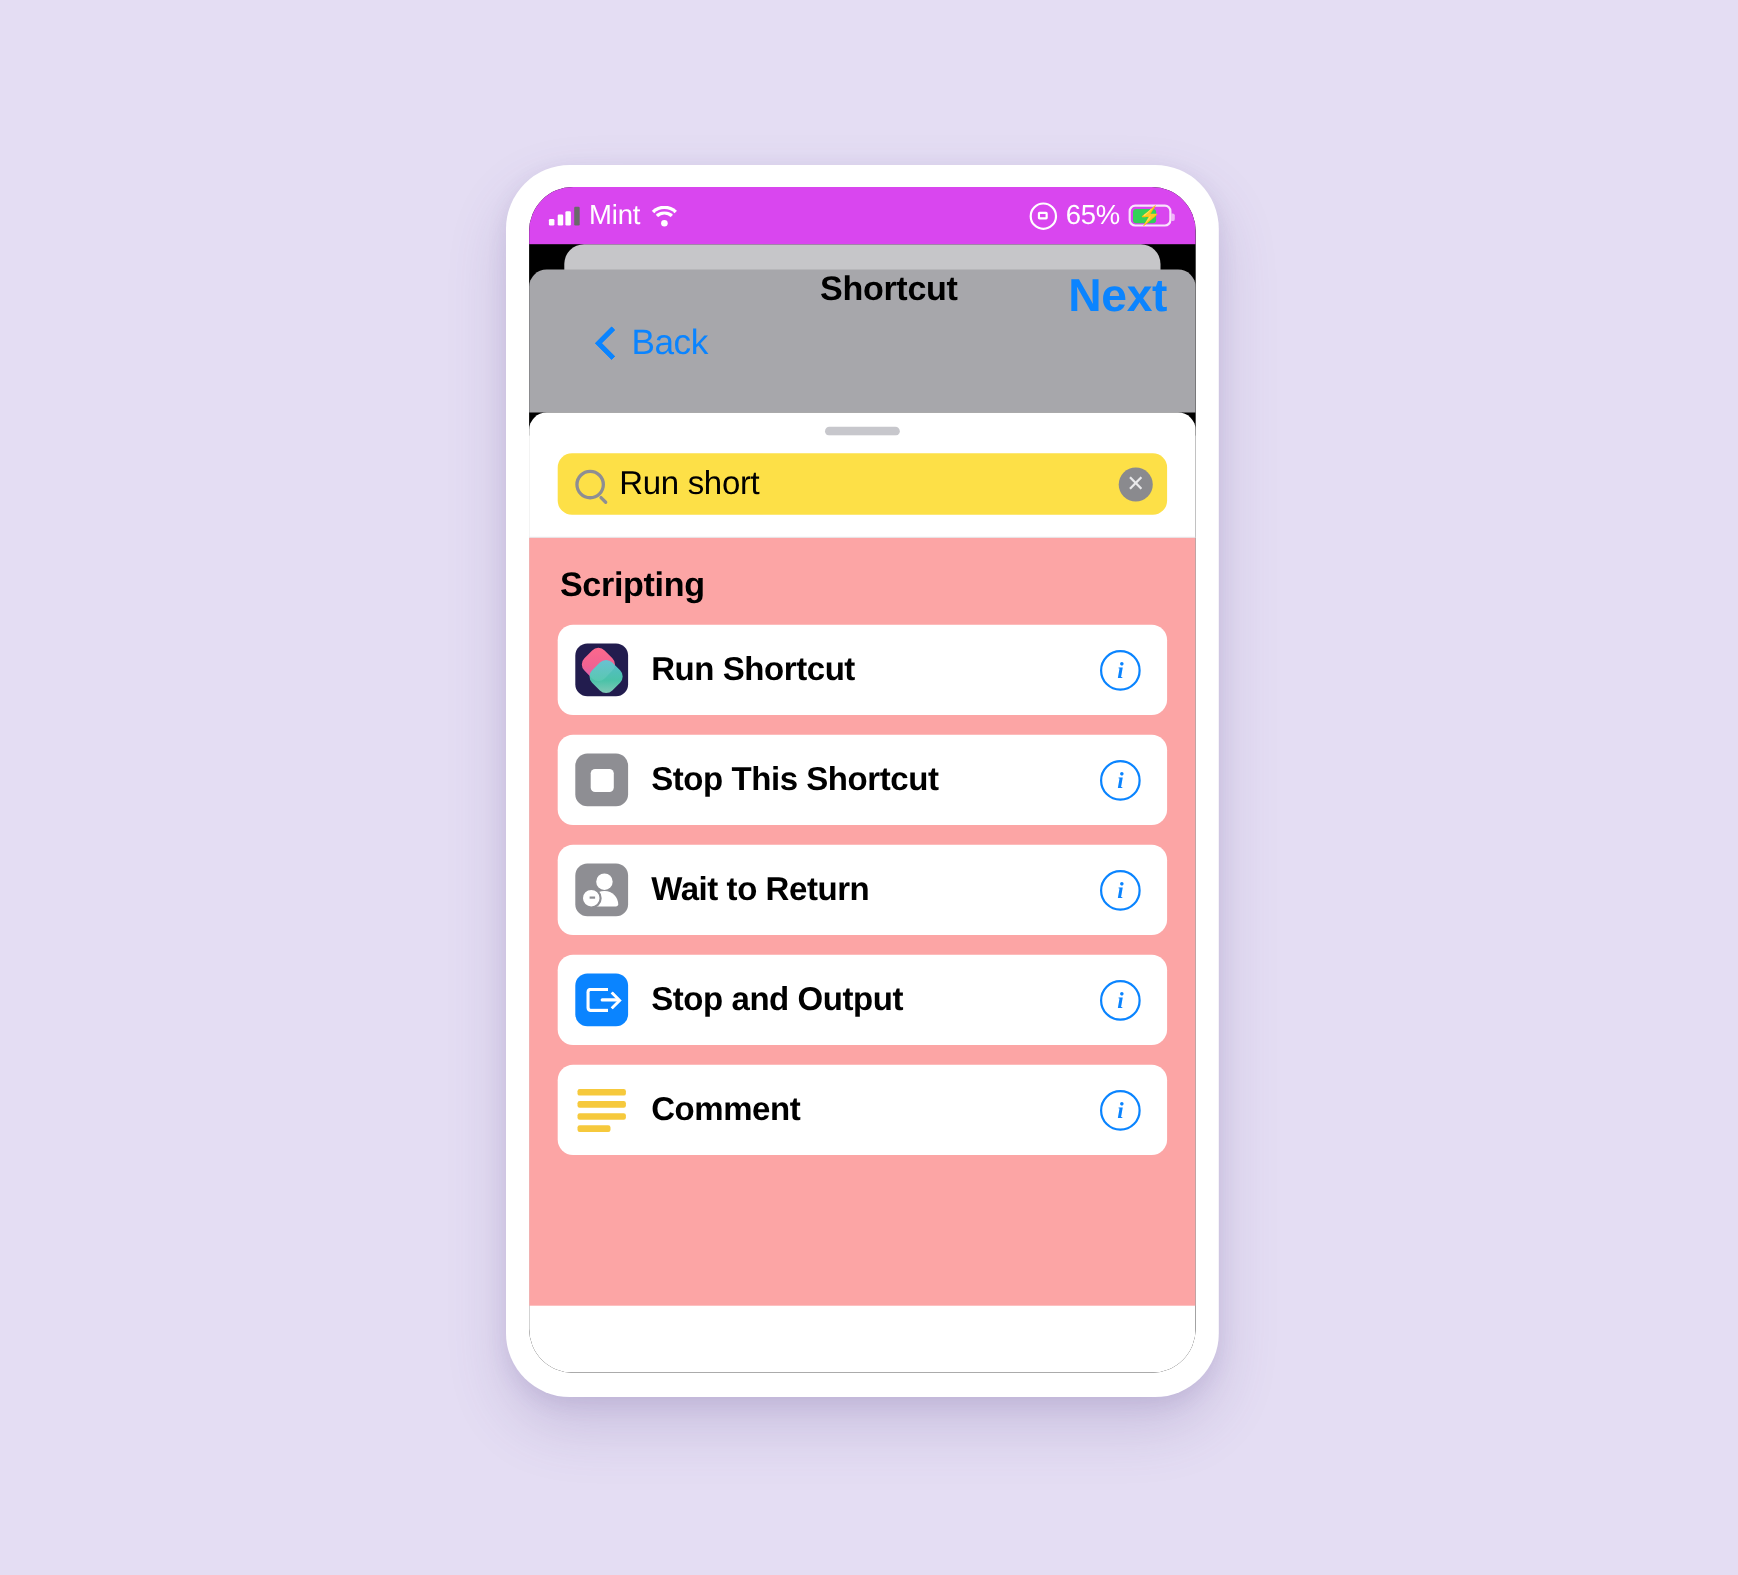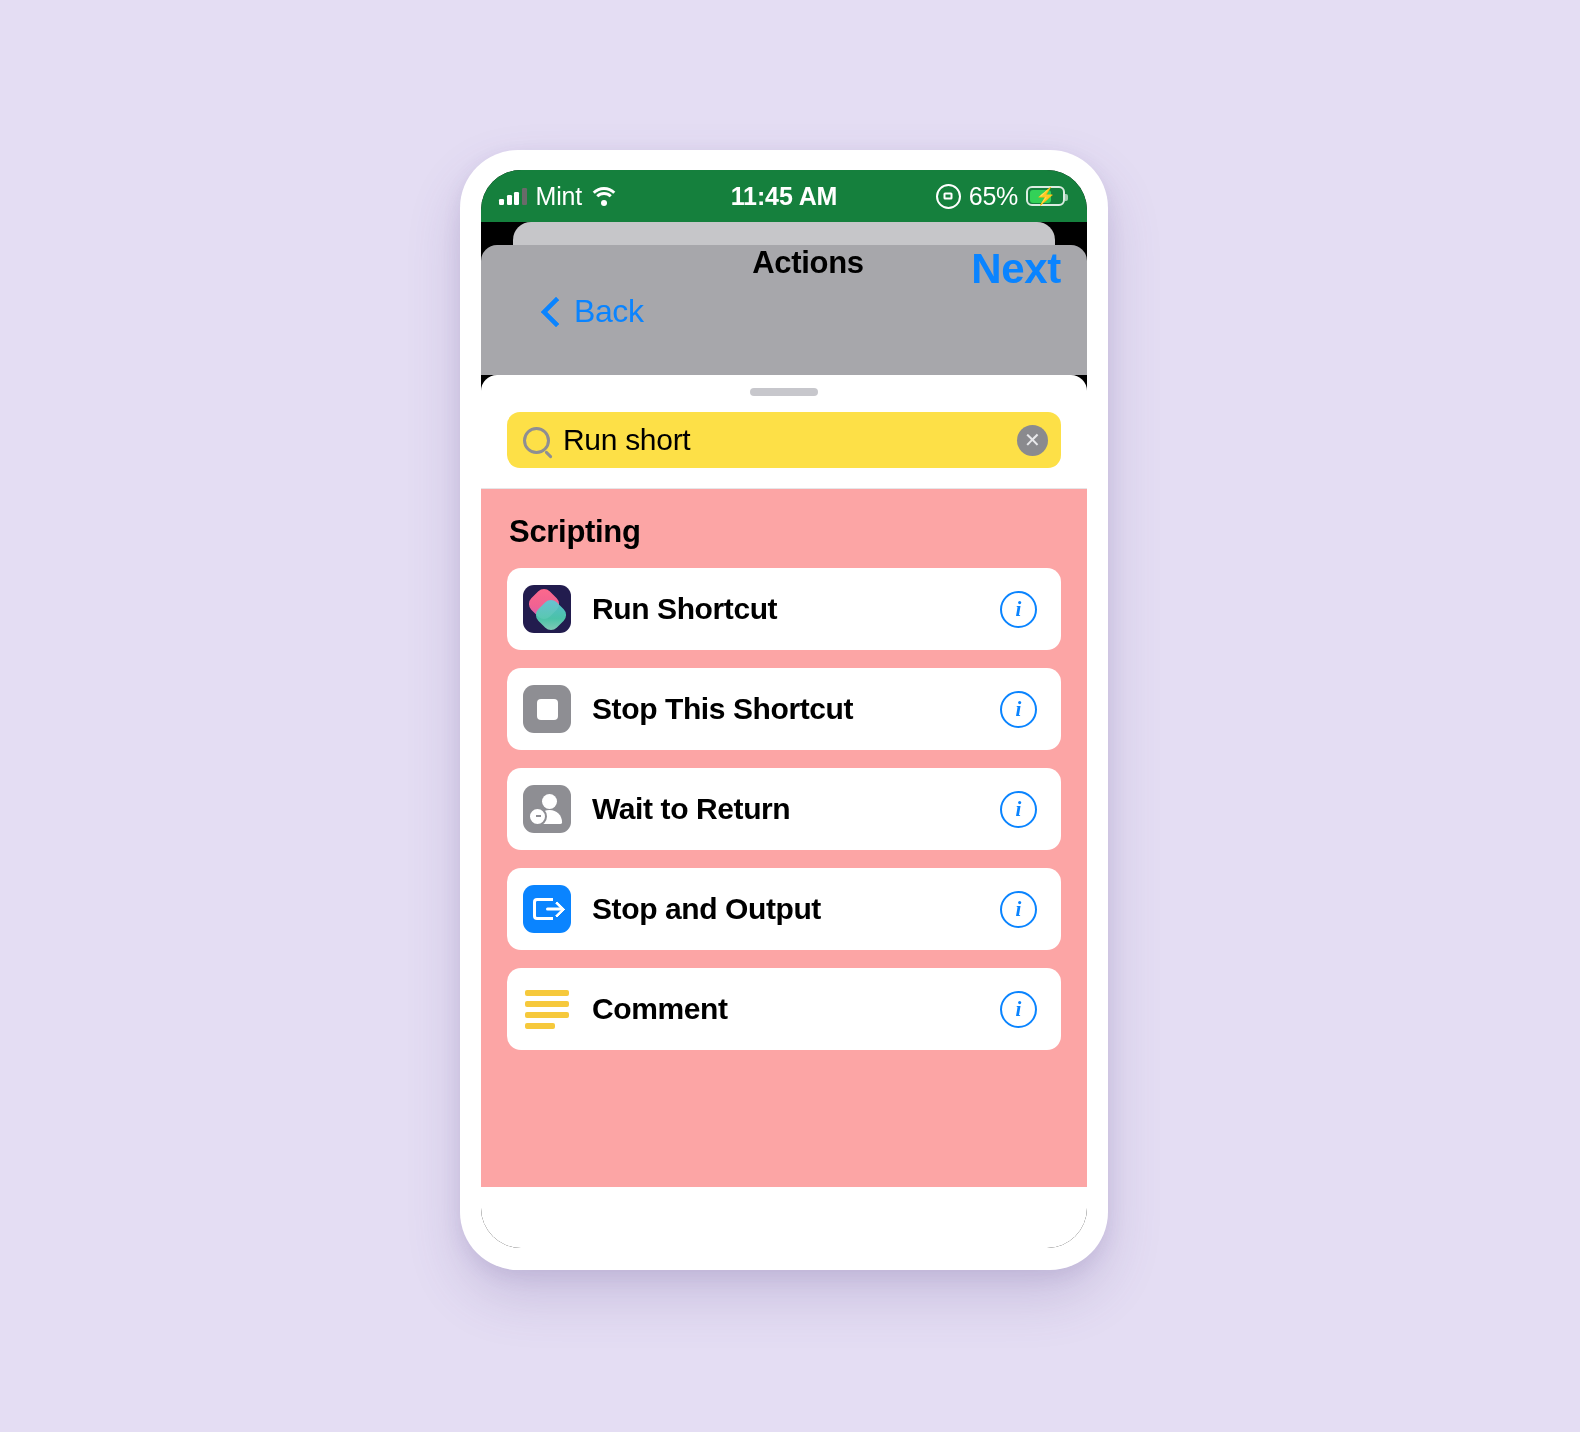--- a/index.html
+++ b/index.html
@@ -34,21 +34,21 @@
     height: 100%;
     border-radius: 40px;
     overflow: hidden;
     background: #000000;
     position: relative;
   }
 
   
   #status-bar {
     height: 52px;
-    background: #15803d;
+    background: #d946ef;
     color: #ffffff;
     display: flex;
     align-items: center;
     justify-content: space-between;
     padding: 0 22px 0 18px;
     box-sizing: border-box;
     position: relative;
     z-index: 6;
   }
   .status-left {
@@ -524,40 +524,39 @@
             <i></i>
             <i></i>
         </div>
         <span class="carrier-name">Mint</span>
         <div class="wifi-icon">
           <b></b>
             <b></b>
             <i></i>
         </div>
       </div>
-      <div class="status-time">11:45 AM</div>
       <div class="status-right">
         <div class="lock-rotate"></div>
         <span class="battery-pct">65%</span>
         <div class="battery-shell">
           <div class="battery-fill"></div>
           <div class="battery-bolt">⚡</div>
         </div>
       </div>
     </div>
 
     <div id="card-back"></div>
     <div id="card-mid"></div>
 
     <div id="nav-bar">
       <div id="back-button">
         <span class="chev-left"></span>
         <span>Back</span>
       </div>
-      <div id="nav-title">Actions</div>
+      <div id="nav-title">Shortcut</div>
       <div id="next-button">Next</div>
     </div>
 
     <div id="sheet">
       <div id="grabber"></div>
 
       <div id="search-area">
         <div id="search-field">
           <span class="mag-icon"></span>
           <input id="search-text" type="text" value="Run short" style="">

